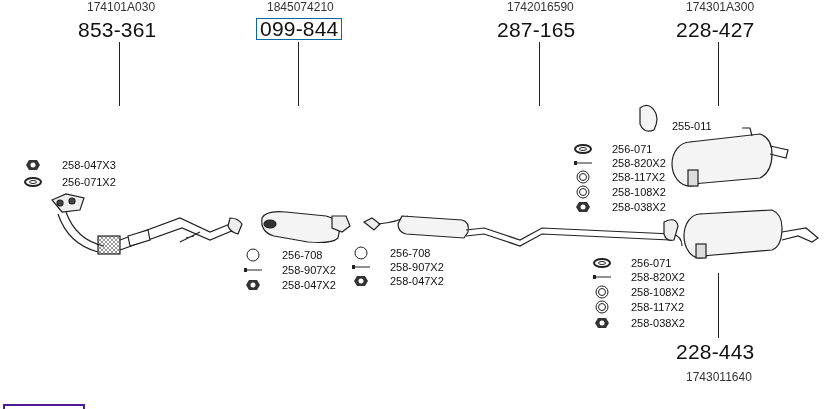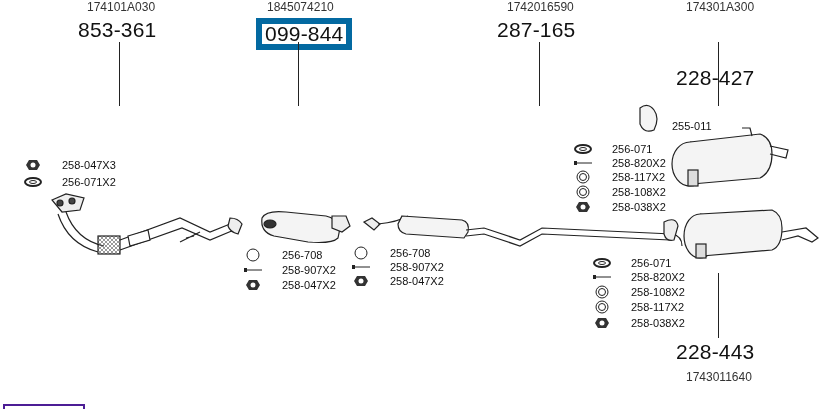--- a/index.html
+++ b/index.html
@@ -1,21 +1,21 @@
 <!DOCTYPE html>
 <html><head>
   <meta charset="utf-8">
   <style>
     html, body { margin: 0; padding: 0; background: #ffffff; }
     body { width: 826px; height: 409px; position: relative; overflow: hidden;
            font-family: "Liberation Sans", sans-serif; color: #111; }
     .abs { position: absolute; }
     .oe { font-size: 12px; color: #333; white-space: nowrap; }
     .pn { font-size: 21px; color: #111; white-space: nowrap; letter-spacing: 0.2px; }
-    .pn.boxed { border: 6px solid #0369a1; padding: 0 3px; line-height: 20px; }
+    .pn.boxed { border: 1px solid #0369a1; padding: 0 3px; line-height: 20px; }
     .lead { position: absolute; width: 1px; background: #222; }
     .acc { position: absolute; display: flex; align-items: center; font-size: 11px; color: #111; white-space: nowrap; height: 14px; gap: 16px; }
     .acc .ic { width: 18px; height: 14px; display: inline-flex; align-items: center; justify-content: center; margin-right: 4px; }
     .sys { position: absolute; left: 3px; top: 404px; border: 2px solid #4c1d95; font-size: 15px; padding: 0 3px; line-height: 18px; }
     svg.parts { position: absolute; left: 0; top: 0; }
   </style>
 </head>
 <body>
 
 <svg class="parts" width="826" height="409" viewBox="0 0 826 409" fill="none" stroke="#222" stroke-width="1.2">
@@ -69,21 +69,21 @@
 
 <div class="abs oe" style="left:87px;top:0px;">174101A030</div>
 <div class="abs oe" style="left:267px;top:0px;">1845074210</div>
 <div class="abs oe" style="left:507px;top:0px;">1742016590</div>
 <div class="abs oe" style="left:686px;top:0px;">174301A300</div>
 <div class="abs oe" style="left:686px;top:370px;">1743011640</div>
 
 <div class="abs pn" style="left:78px;top:18px;">853-361</div>
 <div class="abs pn boxed" style="left:256px;top:18px;">099-844</div>
 <div class="abs pn" style="left:497px;top:18px;">287-165</div>
-<div class="abs pn" style="left:676px;top:18px;margin-top:48px;">228-427</div>
+<div class="abs pn" style="left:676px;top:18px;">228-427</div>
 <div class="abs pn" style="left:676px;top:340px;">228-443</div>
 
 <div class="lead" style="left:119px;top:42px;height:64px;"></div>
 <div class="lead" style="left:298px;top:42px;height:64px;"></div>
 <div class="lead" style="left:539px;top:42px;height:64px;"></div>
 <div class="lead" style="left:718px;top:42px;height:64px;"></div>
 <div class="lead" style="left:718px;top:273px;height:65px;"></div>
 
 <div class="acc" style="left:24px;top:158px;justify-content:center;">
   <span class="ic">

